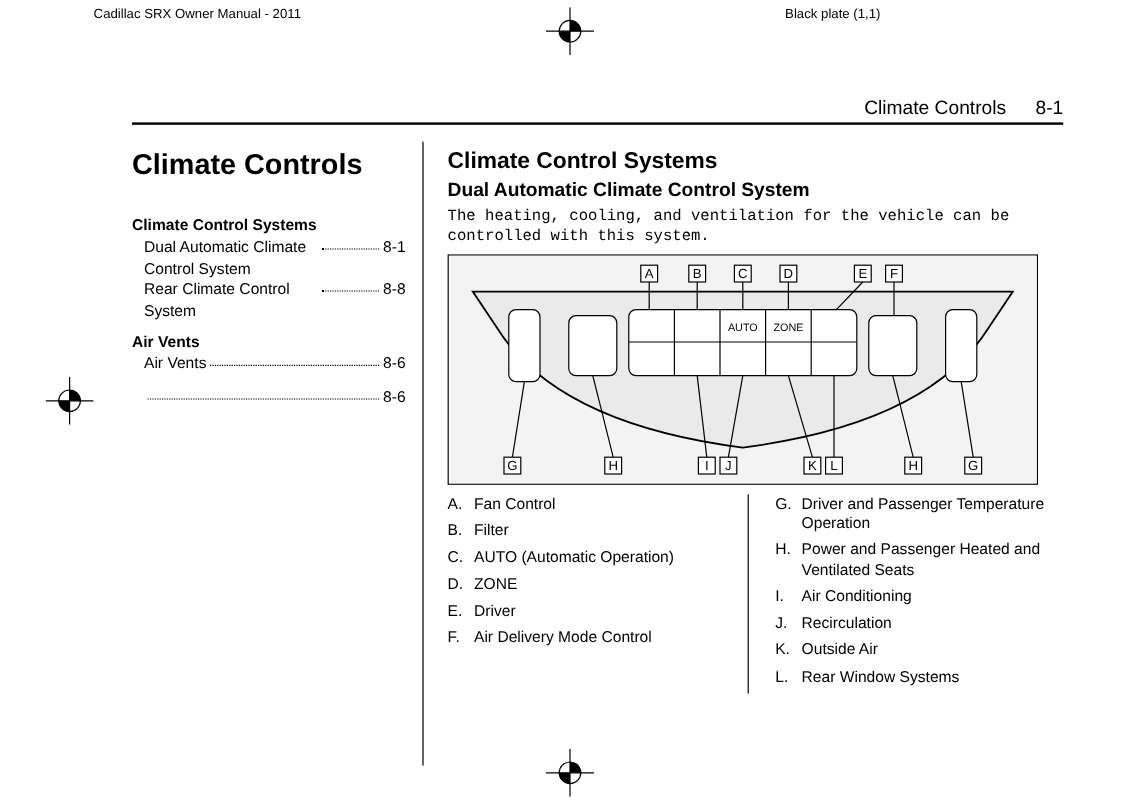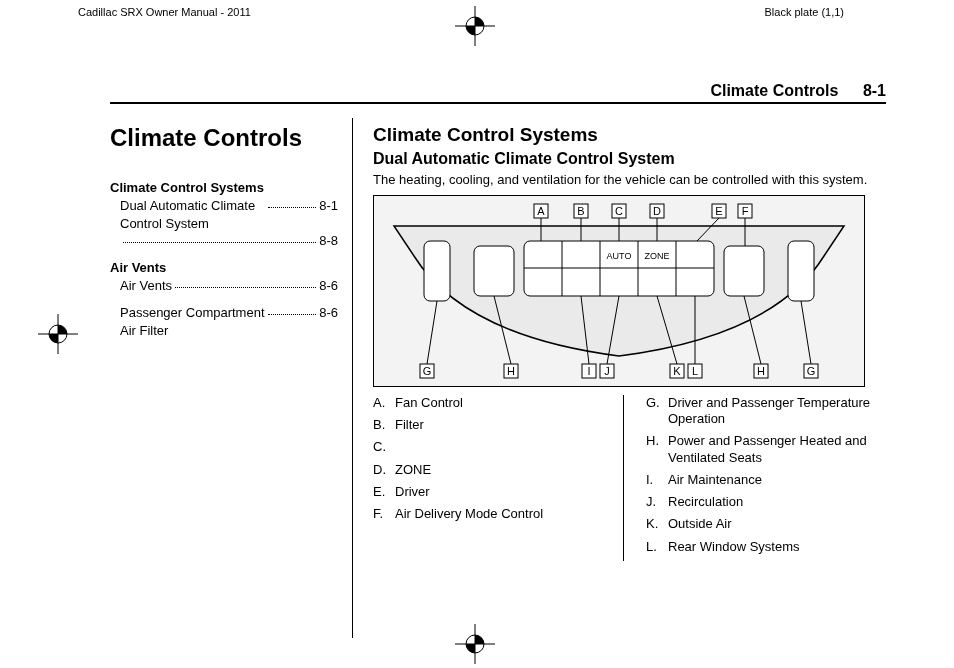--- a/index.html
+++ b/index.html
@@ -14,21 +14,21 @@
     overflow: hidden;
   }
   .top-header {
     display: flex;
     align-items: center;
     padding: 6px 110px 0 78px;
     font-size: 11px;
     gap: 26px;
   }
   .top-header .left { flex: 1; }
-  .top-header .right { flex: 1; text-align: right; padding-left: 140px; }
+  .top-header .right { flex: 1; text-align: center; padding-left: 140px; }
   .regmark-top {
     position: absolute;
     left: 455px;
     top: 6px;
     width: 40px;
     height: 40px;
   }
   .regmark-bottom {
     position: absolute;
     left: 455px;
@@ -48,21 +48,21 @@
     position: absolute;
     left: 110px;
     right: 68px;
     top: 102px;
     border-top: 2px solid #000;
   }
   .section-header {
     position: absolute;
     right: 68px;
     top: 82px;
-    font-weight: bold;
+    font-weight: normal;
     font-size: 16px;
   }
   .section-header .num { margin-left: 20px; }
   .page {
     position: absolute;
     left: 110px;
     right: 68px;
     top: 118px;
     bottom: 30px;
     display: flex;
@@ -109,20 +109,21 @@
   }
   h3.h3 {
     font-size: 16px;
     font-weight: bold;
     margin: 4px 0 4px 0;
   }
   .para {
     font-size: 13px;
     margin: 2px 0 6px 0;
     line-height: 1.3;
+    font-family: Liberation Mono, monospace;
   }
   .figure {
     width: 490px;
     height: 190px;
     border: 1px solid #000;
     margin: 2px 0 8px 0;
     display:block;
   }
   .legend-cols {
     display: flex;
@@ -195,37 +196,37 @@
     <h1 class="title">Climate Controls</h1>
 
     <div class="toc-block">
       <div class="toc-head">Climate Control Systems</div>
       <div class="toc-item">
         <span class="label">Dual Automatic Climate Control System</span>
         <span class="dots"></span>
         <span>8-1</span>
       </div>
       <div class="toc-item">
+        <span class="label">Rear Climate Control System</span>
         <span class="dots"></span>
         <span>8-8</span>
       </div>
     </div>
 
     <div class="toc-block">
       <div class="toc-head">Air Vents</div>
       <div class="toc-item">
         <span class="label">Air Vents</span>
         <span class="dots"></span>
         <span>8-6</span>
       </div>
     </div>
 
     <div class="toc-block">
       <div class="toc-item">
-        <span class="label">Passenger Compartment Air Filter</span>
         <span class="dots"></span>
         <span>8-6</span>
       </div>
     </div>
   </div>
 
   <div class="col-right">
     <h2 class="h2">Climate Control Systems</h2>
     <h3 class="h3">Dual Automatic Climate Control System</h3>
     <div class="para">The heating, cooling, and ventilation for the vehicle can be controlled with this system.</div>
@@ -334,20 +335,21 @@
         <div class="legend-item">
             <span class="k">A.</span>
             <span>Fan Control</span>
           </div>
         <div class="legend-item">
             <span class="k">B.</span>
             <span>Filter</span>
           </div>
         <div class="legend-item">
             <span class="k">C.</span>
+            <span>AUTO (Automatic Operation)</span>
           </div>
         <div class="legend-item">
             <span class="k">D.</span>
             <span>ZONE</span>
           </div>
         <div class="legend-item">
             <span class="k">E.</span>
             <span>Driver</span>
           </div>
         <div class="legend-item">
@@ -359,21 +361,21 @@
         <div class="legend-item">
             <span class="k">G.</span>
             <span>Driver and Passenger Temperature Operation</span>
           </div>
         <div class="legend-item">
             <span class="k">H.</span>
             <span>Power and Passenger Heated and Ventilated Seats</span>
           </div>
         <div class="legend-item">
             <span class="k">I.</span>
-            <span>Air Maintenance</span>
+            <span>Air Conditioning</span>
           </div>
         <div class="legend-item">
             <span class="k">J.</span>
             <span>Recirculation</span>
           </div>
         <div class="legend-item">
             <span class="k">K.</span>
             <span>Outside Air</span>
           </div>
         <div class="legend-item">

